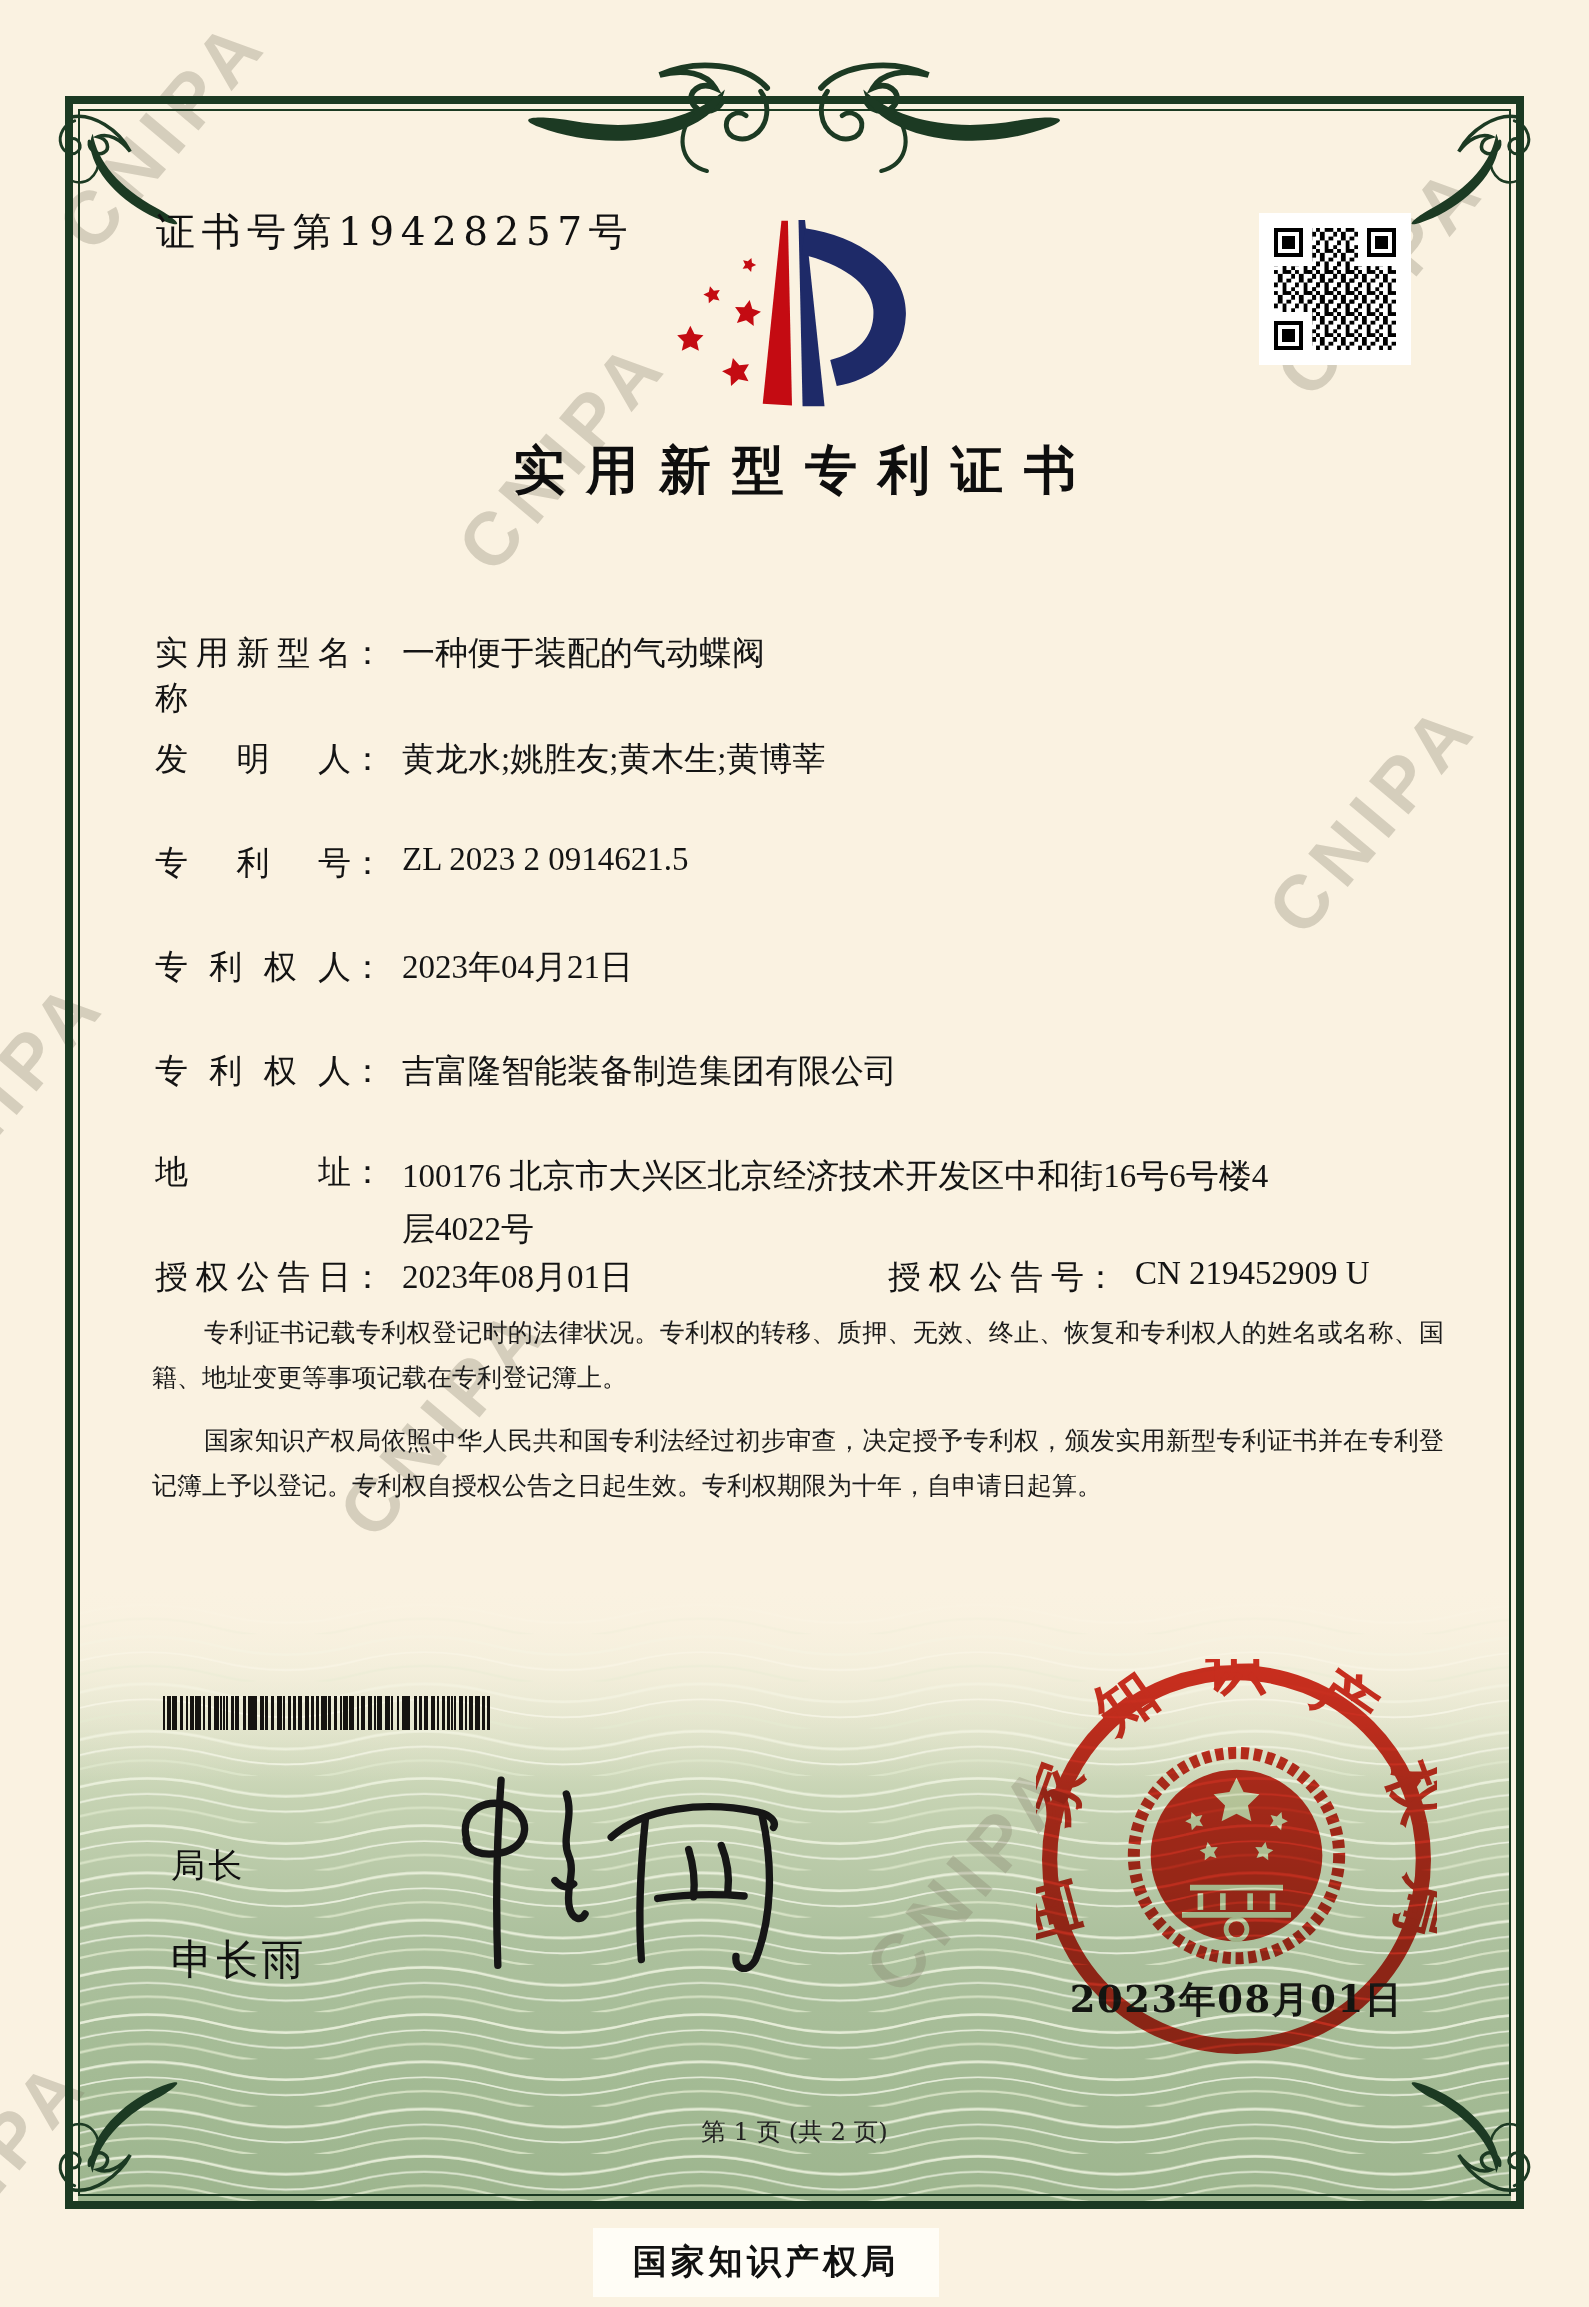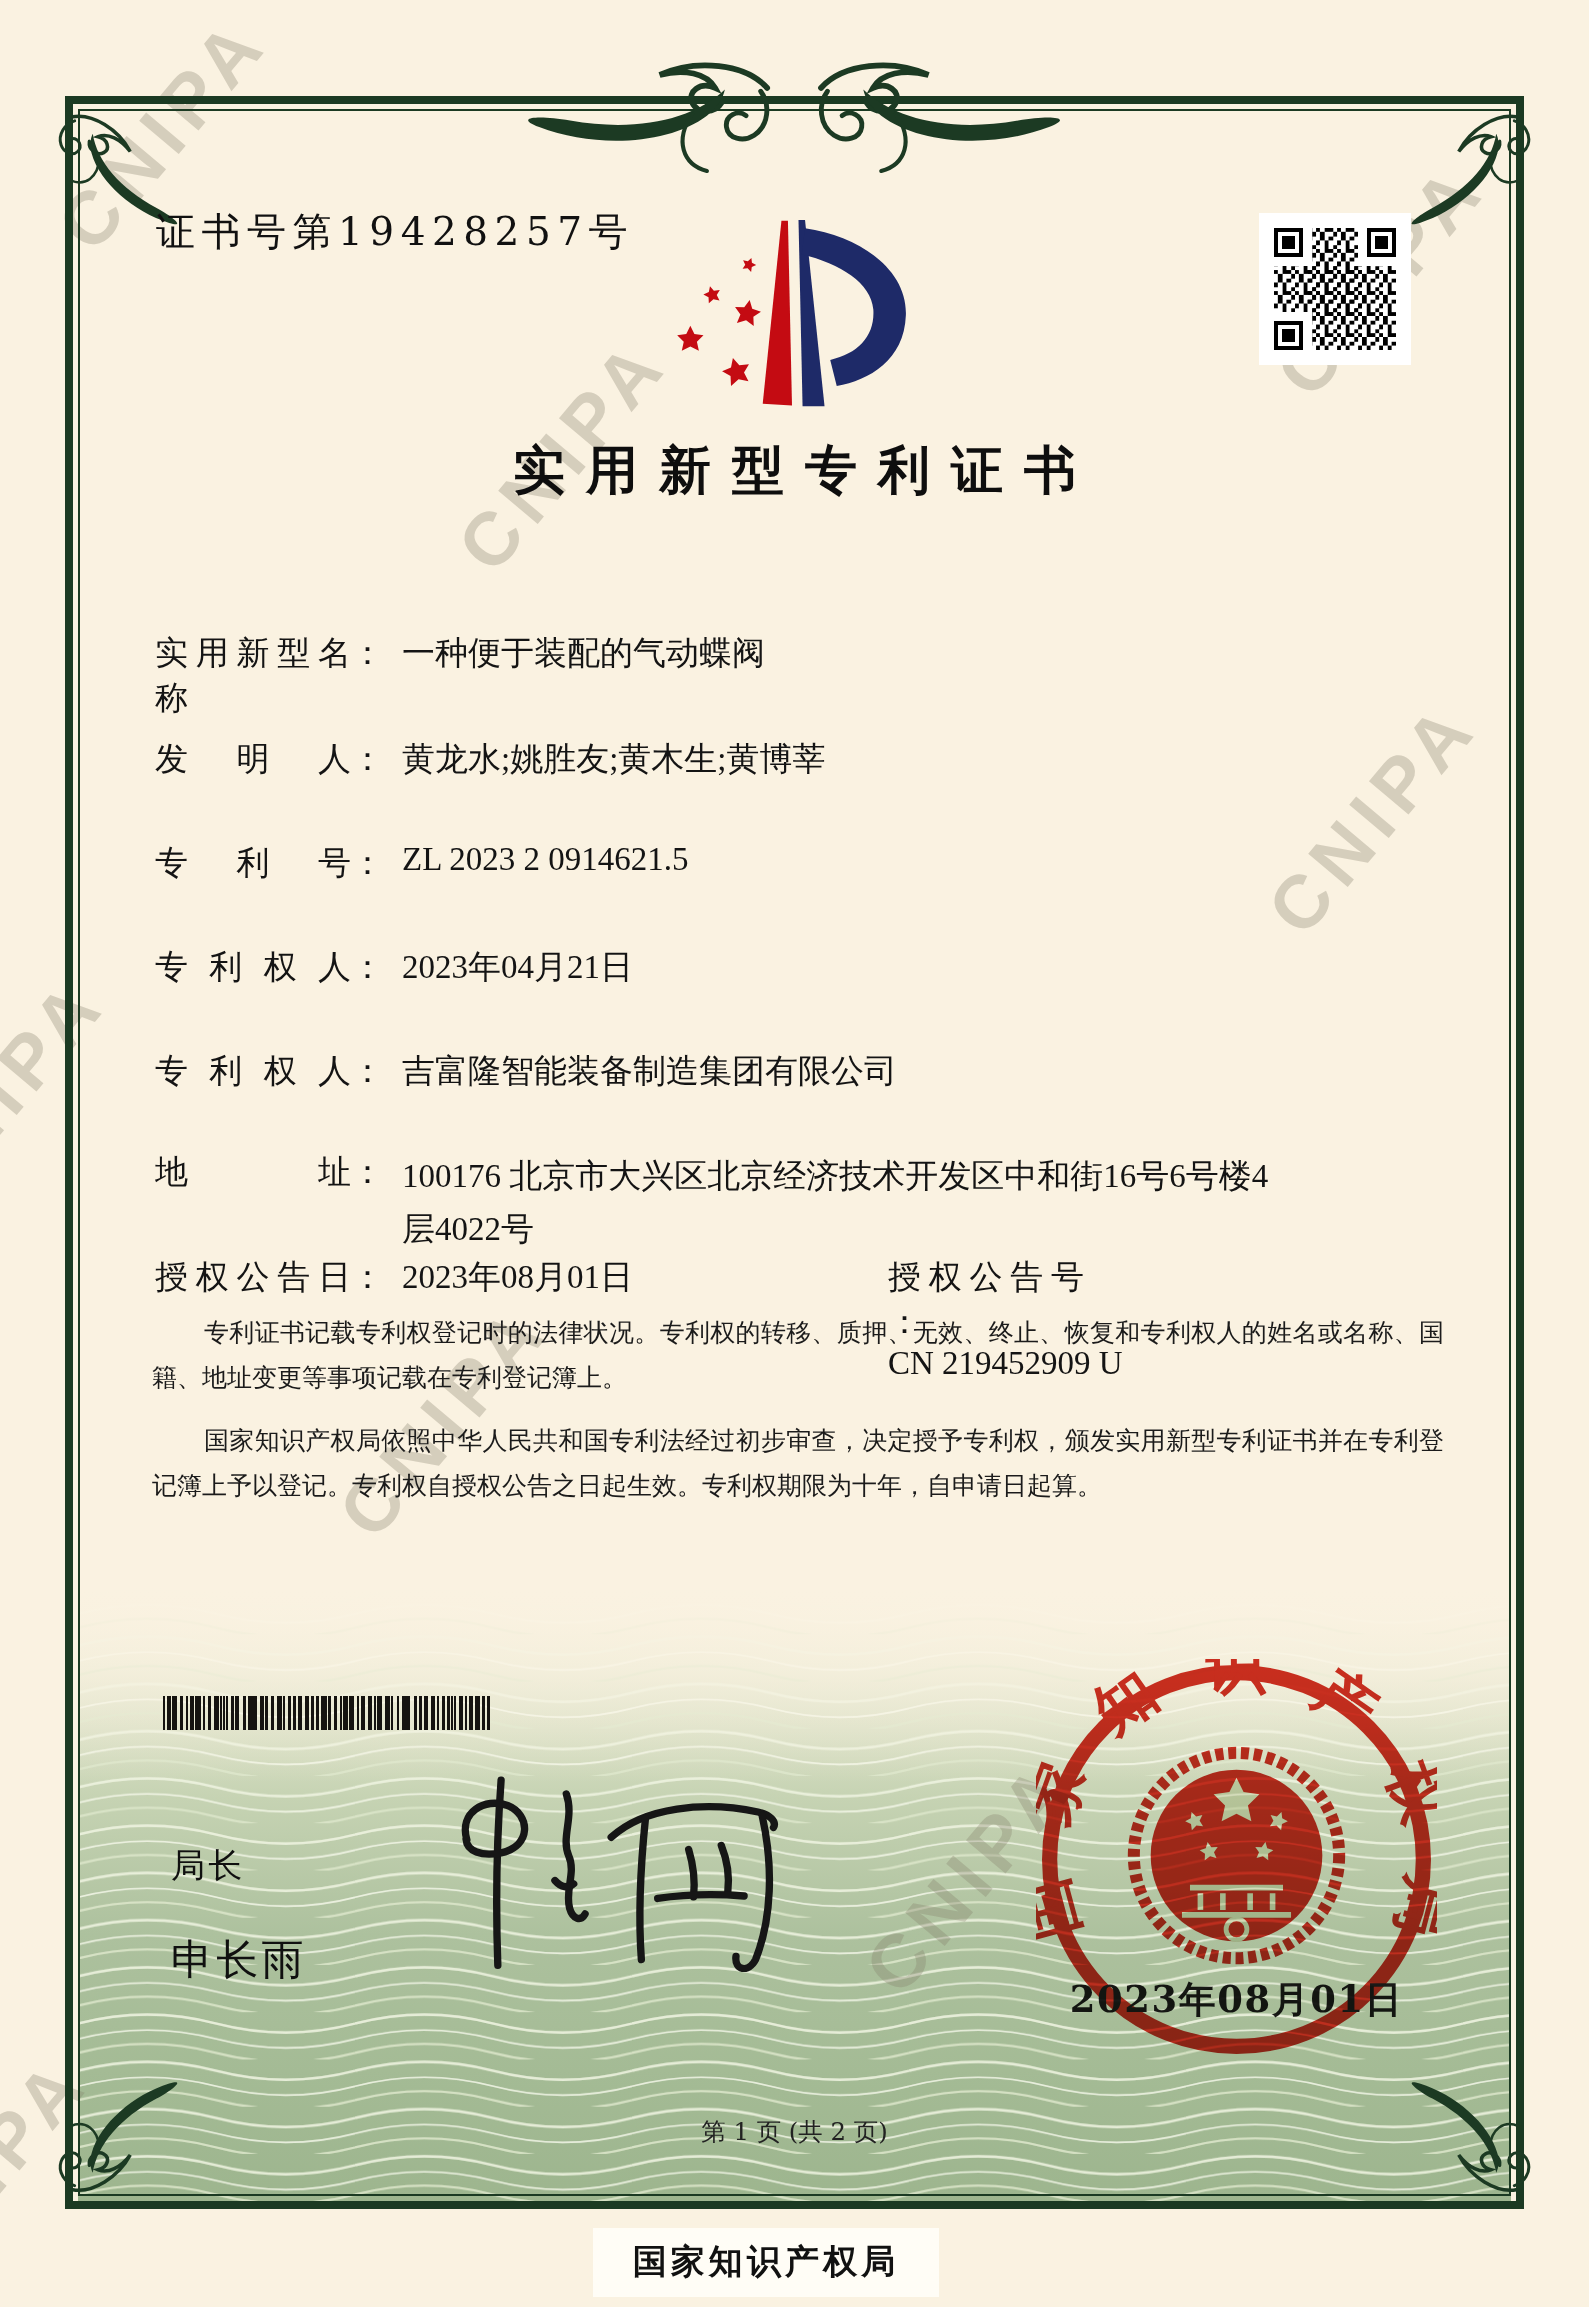--- a/index.html
+++ b/index.html
@@ -31,21 +31,21 @@
       display:flex;align-items:center;justify-content:center;}
   .title{position:absolute;left:0;width:100%;top:436px;text-align:center;font-size:52px;font-weight:bold;
       letter-spacing:21px;text-indent:21px;color:#0e0e0e;z-index:5;}
 
   
   .row{position:absolute;left:155px;width:1295px;font-size:33px;color:#141414;z-index:5;display:flex;align-items:flex-start;font-family:Liberation Serif, serif;}
   .lbl{display:inline-block;width:196px;text-align:justify;text-align-last:justify;flex:0 0 auto;}
   .colon{display:inline-block;width:51px;flex:0 0 auto;}
   .val{display:inline-block;}
   .val-addr{max-width:890px;line-height:1.62;}
-  .pair2{position:absolute;left:733px;top:0;display:flex;flex-direction:column;}
+  .pair2{position:absolute;left:733px;top:0;display:flex;}
 
   
   .bodytext{position:absolute;left:152px;width:1292px;top:1310px;z-index:5;font-size:25px;line-height:1.8;
       color:#1b1b1b;text-align:justify;}
   .bodytext p{margin:0;text-indent:52px;}
   .bodytext p + p{margin-top:18px;}
 
   
   .barcode{position:absolute;left:163px;top:1696px;width:327px;height:34px;z-index:5;
     background-image:

